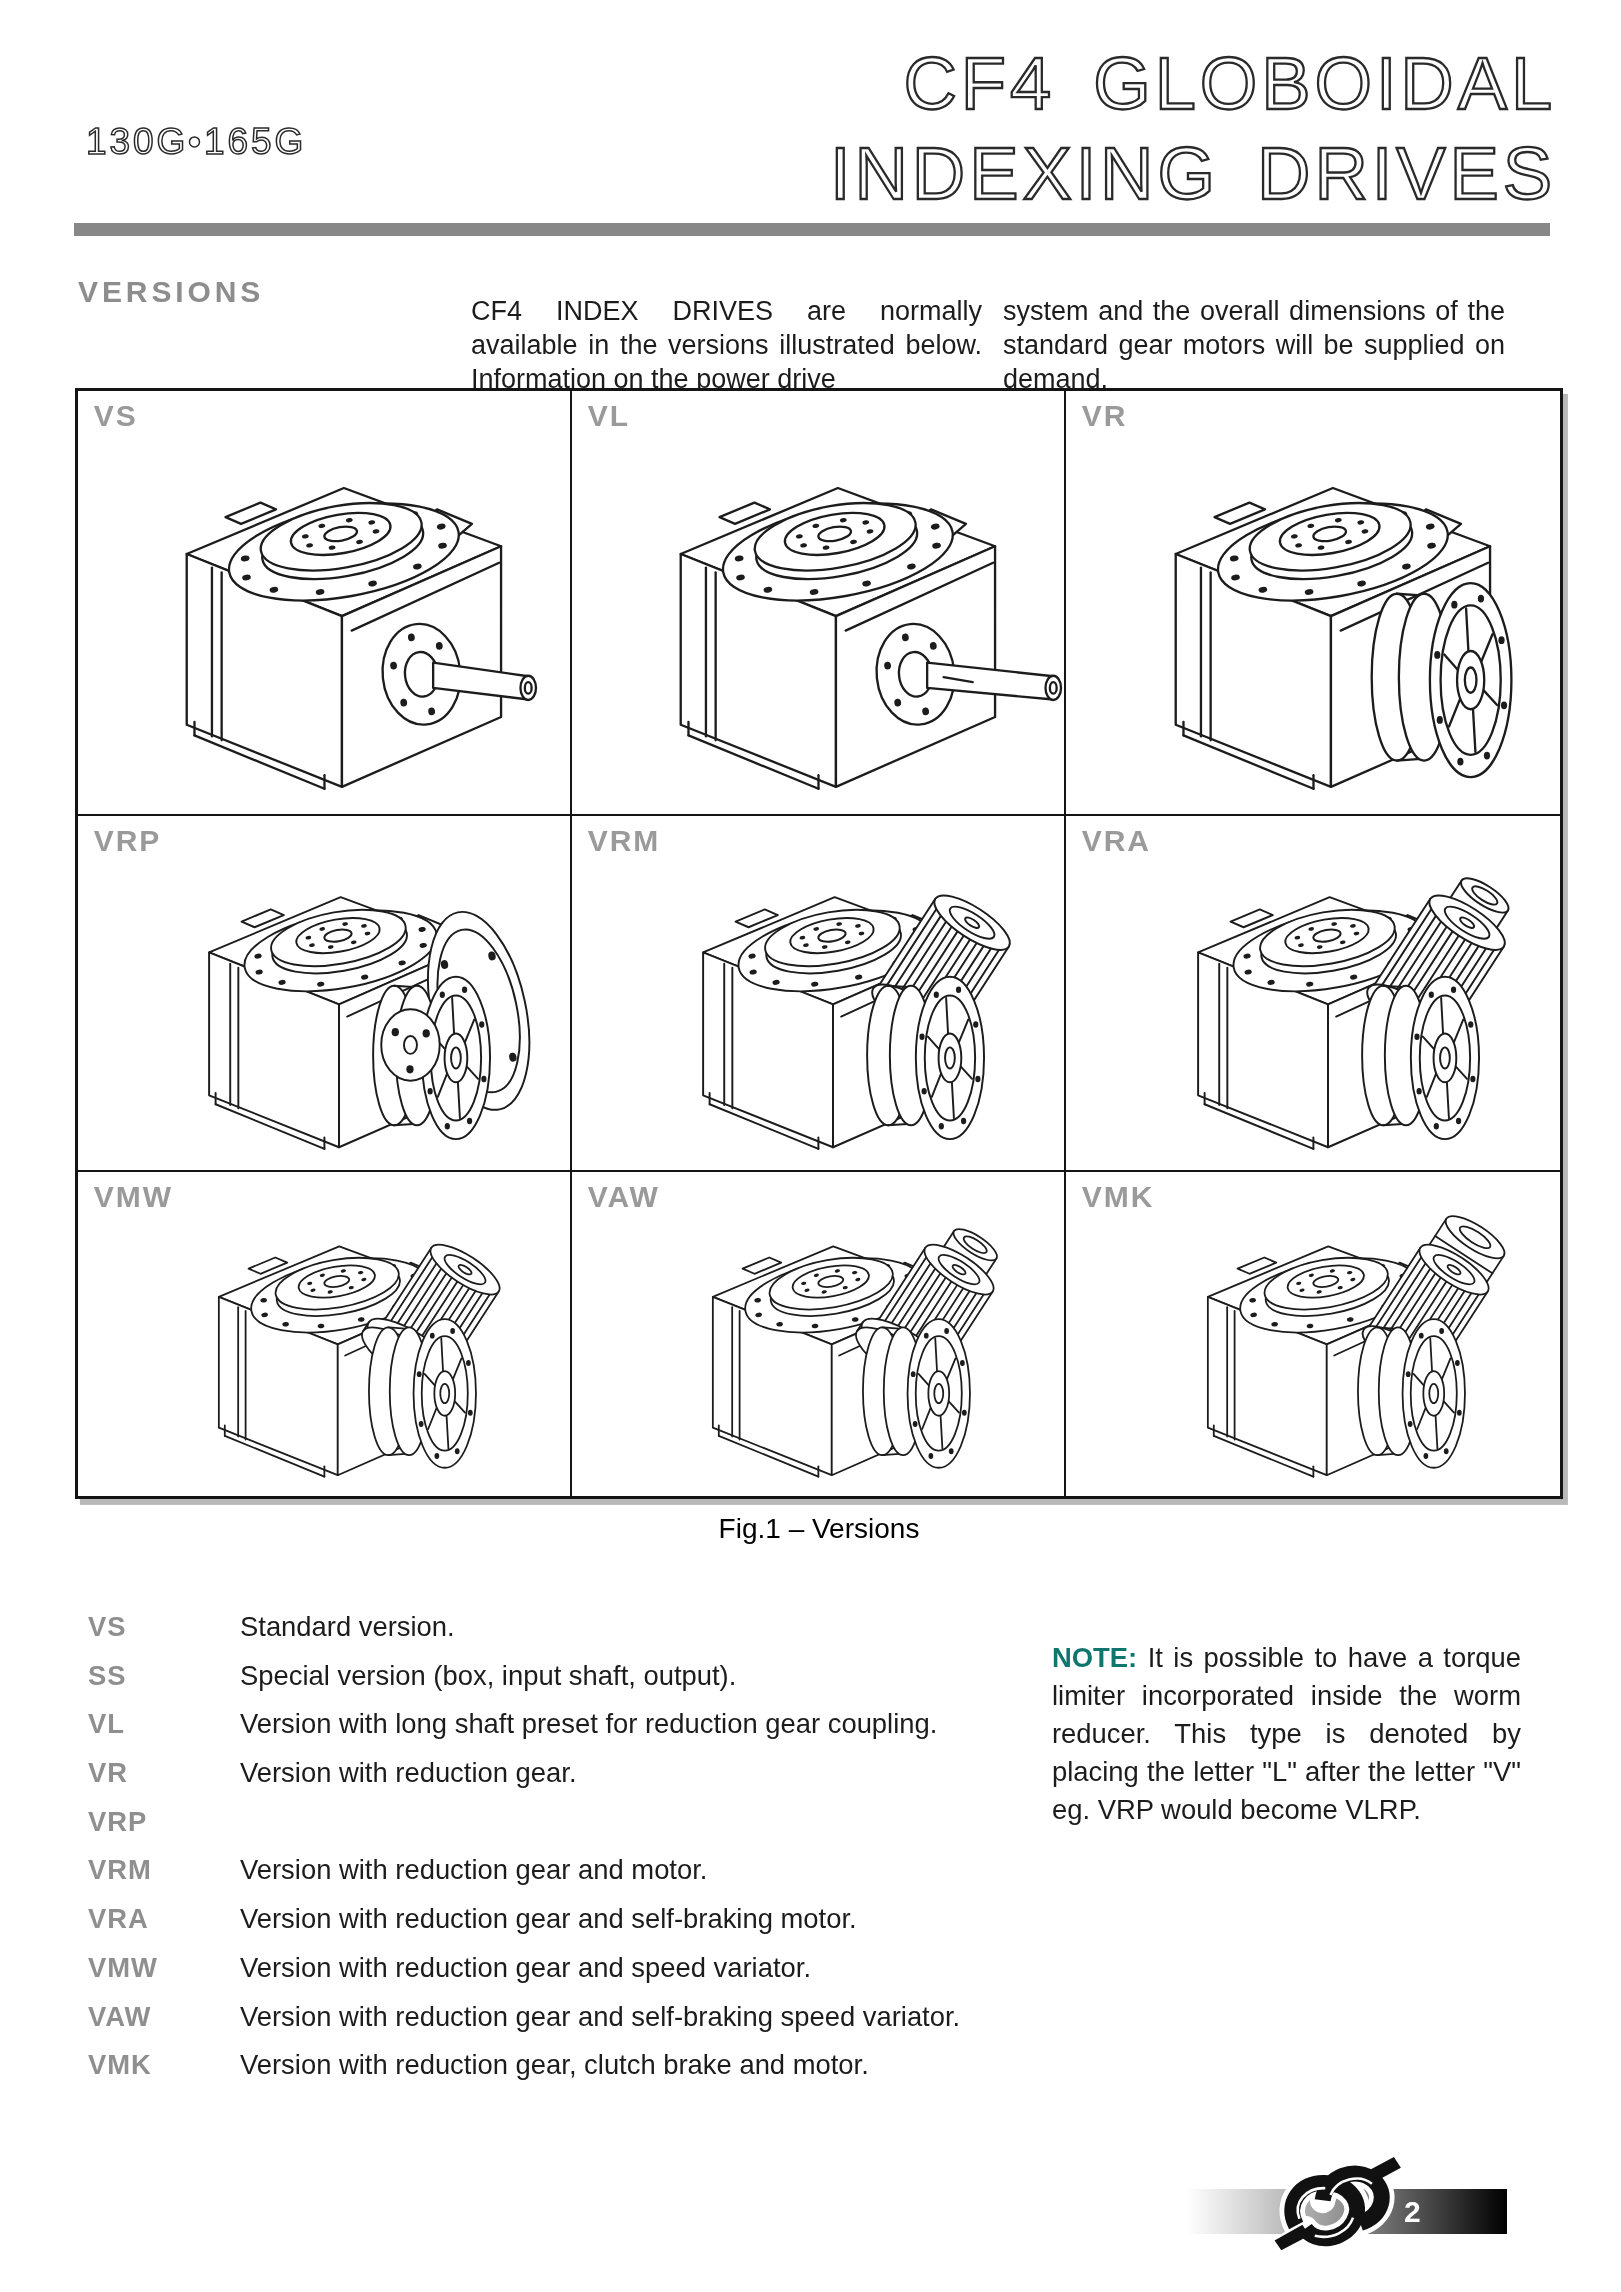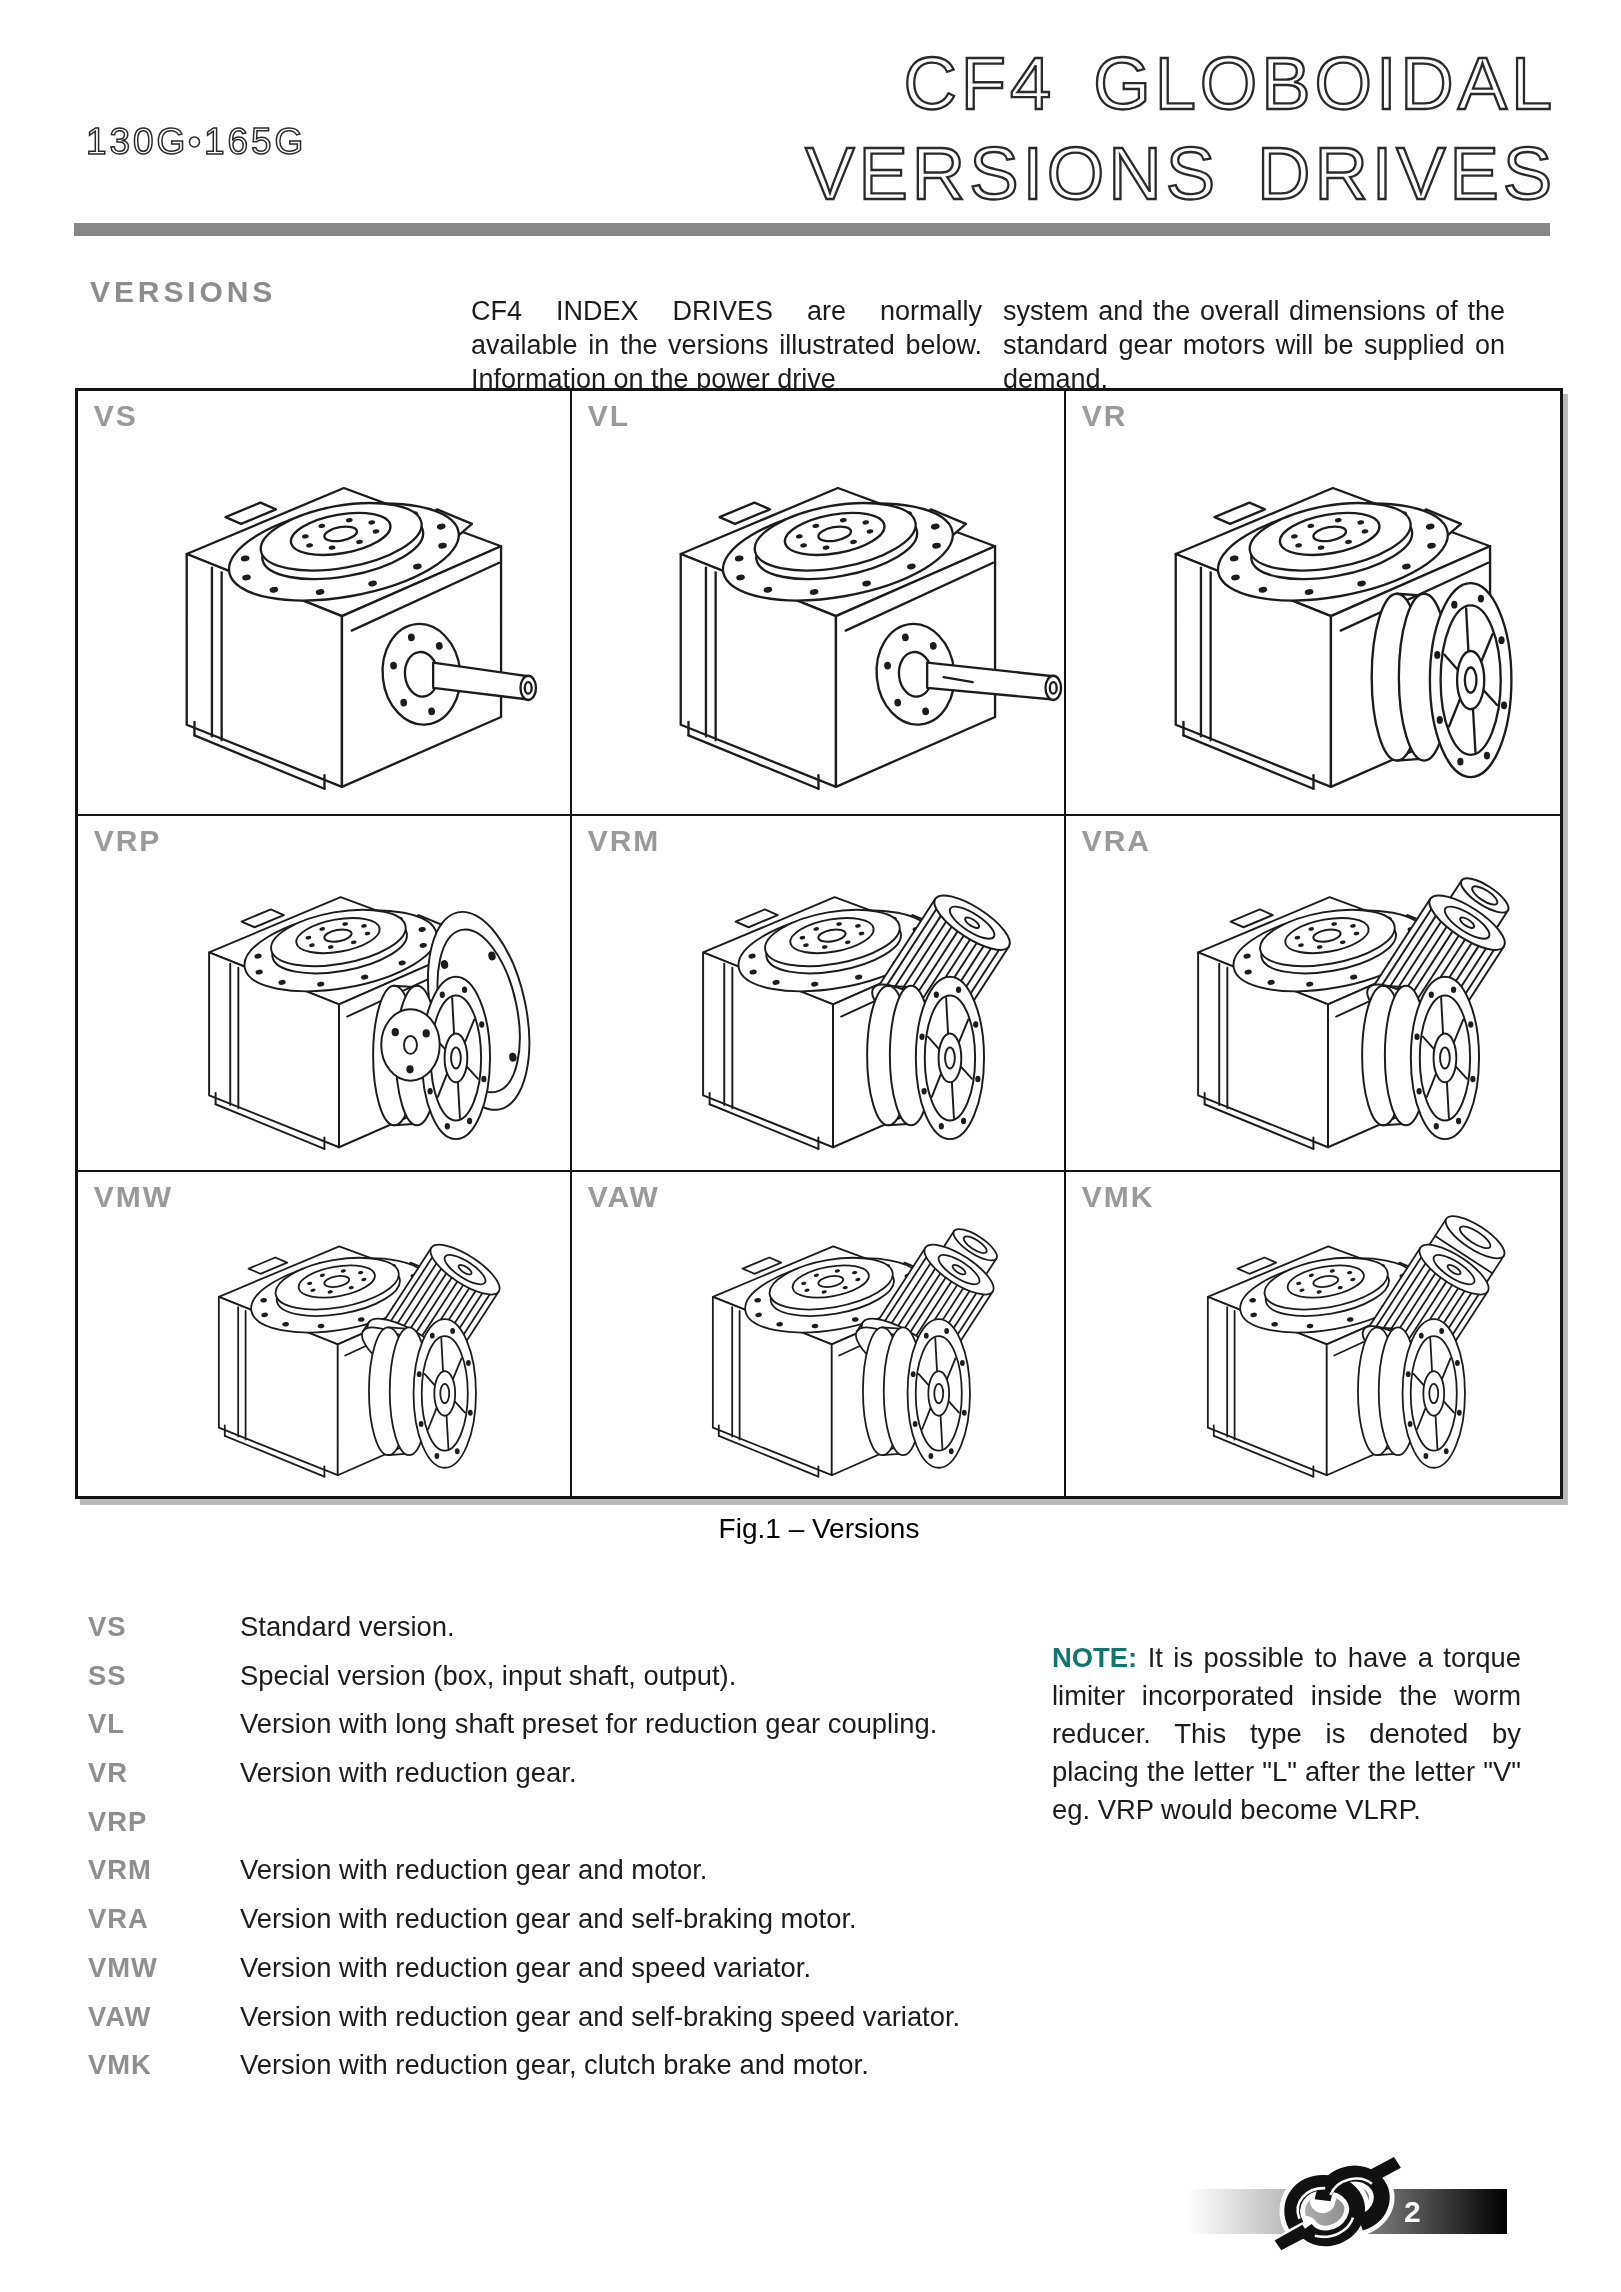--- a/index.html
+++ b/index.html
@@ -18,21 +18,21 @@
   }
   @supports (-webkit-text-stroke: 2px #2a2a2a){
     .hollow-big{-webkit-text-stroke:2.3px #2a2a2a;color:transparent;}
     .hollow-small{-webkit-text-stroke:1.5px #2a2a2a;color:transparent;}
   }
   #header-codes{position:absolute;left:86px;top:116px;}
   #title{position:absolute;right:65px;top:39px;text-align:right;}
   #header-rule{position:absolute;left:74px;top:223px;width:1476px;height:12.7px;background:#878787;}
 
   #versions-heading{
-    position:absolute;left:90px;top:275px;font-size:30px;font-weight:bold;
+    position:absolute;left:78px;top:275px;font-size:30px;font-weight:bold;
     letter-spacing:3.9px;color:#8d8d8d;
   }
   .body-col{
     position:absolute;top:267px;font-size:27px;line-height:34px;
     text-align:justify;color:#1c1c1c;
   }
   #intro-col1{left:471px;width:511px;}
   #intro-col2{left:1003px;width:502px;}
 
   #figure{
@@ -81,21 +81,21 @@
 </style>
 </head>
 <body>
 
 <div id="header-codes" class="hollow-small">
   <div>130G•165G</div>
 </div>
 
 <div id="title" class="hollow-big">
   <div>CF4 GLOBOIDAL</div>
-  <div>VERSIONS DRIVES</div>
+  <div>INDEXING DRIVES</div>
 </div>
 
 <div id="header-rule"></div>
 
 <div id="versions-heading">VERSIONS</div>
 
 <p id="intro-col1" class="body-col">CF4 INDEX DRIVES are normally available in the versions illustrated below. Information on the power drive</p>
 <p id="intro-col2" class="body-col">system and the overall dimensions of the standard gear motors will be supplied on demand.</p>
 
 <div id="figure">

